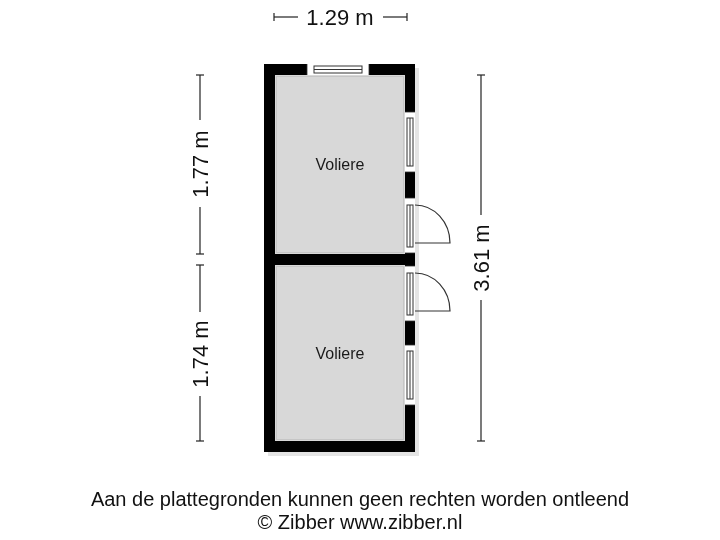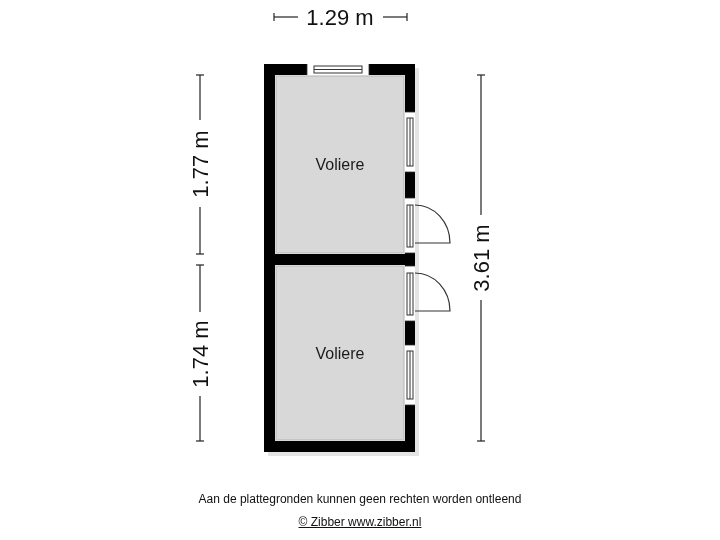--- a/index.html
+++ b/index.html
@@ -2,23 +2,23 @@
 <html><head>
 <meta charset="utf-8">
 <style>
   html, body { margin: 0; padding: 0; background: #ffffff; }
   body { width: 720px; height: 540px; position: relative; overflow: hidden;
          font-family: "Liberation Sans", sans-serif; color: #111; }
   #plan { position: absolute; left: 0; top: 0; width: 720px; height: 540px; }
   .room-label { font-family: "Liberation Sans", sans-serif; font-size: 16px; fill: #1a1a1a; }
   .dim-label { font-family: "Liberation Sans", sans-serif; font-size: 22px; fill: #111; }
   .footer { position: absolute; left: 0; width: 720px; text-align: center;
-            font-size: 12px; color: #111; line-height: 22px; }
+            font-size: 20px; color: #111; line-height: 22px; }
   #footer-line1 { top: 488px; }
-  #footer-line2 { top: 511px; text-decoration: underline; }
+  #footer-line2 { top: 511px; }
 </style>
 </head>
 <body>
 
 <svg id="plan" viewBox="0 0 720 540" xmlns="http://www.w3.org/2000/svg">
 
   <rect x="268" y="68" width="151" height="388" fill="#e4e4e4"></rect>
 
   <rect x="264" y="64" width="151" height="388" fill="#000"></rect>
 

